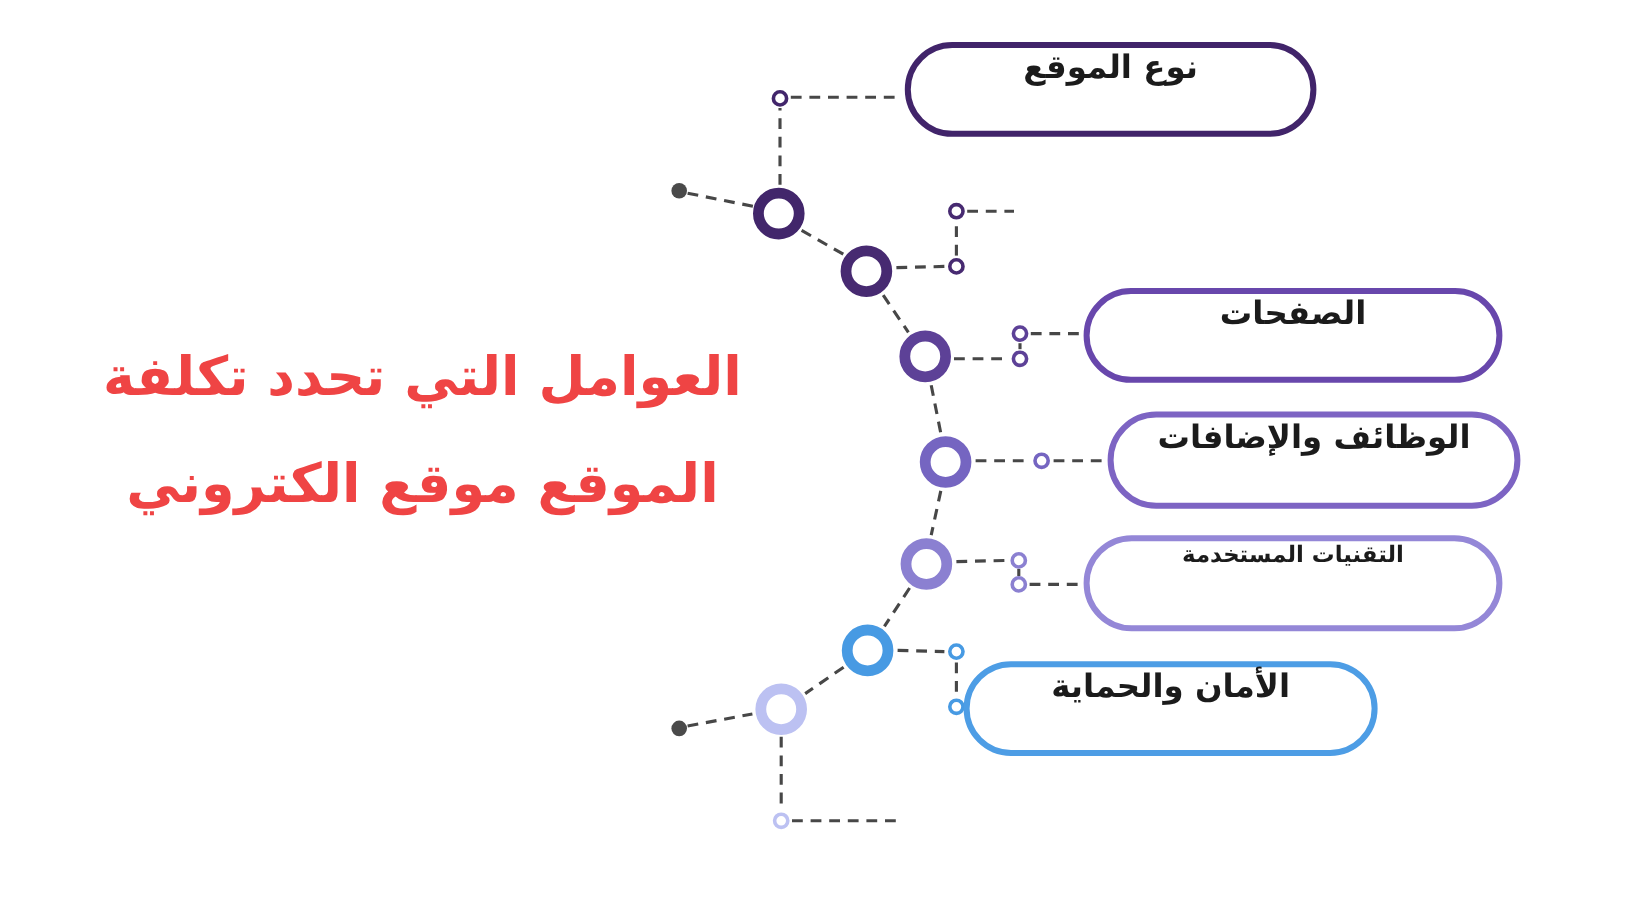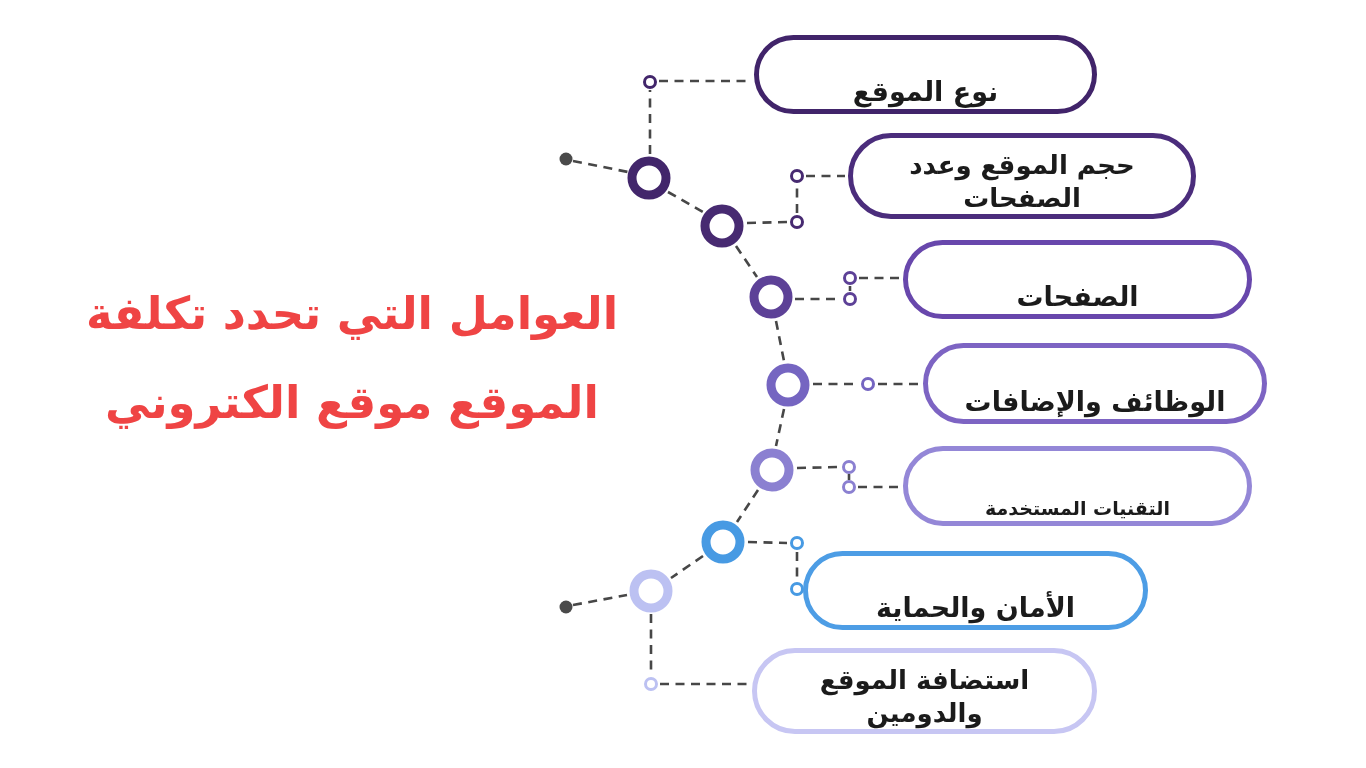--- a/index.html
+++ b/index.html
@@ -38,21 +38,21 @@
   }
   .enddot {
     stroke: none;
   }
   .pill {
     position: absolute;
     border: 5px solid #444;
     border-radius: 46px;
     background: #ffffff;
     display: flex;
-    align-items: flex-end;
+    align-items: flex-start;
     justify-content: center;
     box-sizing: border-box;
     text-align: center;
   }
   .pill-label {
     direction: rtl;
     white-space: pre-line;
     font-weight: 700;
     font-size: 26px;
     line-height: 1.25;
@@ -147,39 +147,31 @@
 
   <div class="main-title" style="color: #ef4444;">
     <div class="title-line first">العوامل التي تحدد تكلفة</div>
     <div class="title-line">الموقع موقع الكتروني</div>
   </div>
 
   <div class="pill" style="left: 754px; top: 35px; width: 343px; height: 79px; border-color: rgb(65, 36, 106);">
     <span class="pill-label" style="font-size:27px;">نوع الموقع</span>
   </div>
 
-  <div class="pill" style="left: 848px; top: 133px; width: 348px; height: 86px; border-color: rgb(75, 45, 124);">
-    <span class="pill-label">حجم الموقع وعدد
-الصفحات</span>
-  </div>
 
   <div class="pill" style="left: 903px; top: 240px; width: 349px; height: 79px; border-color: rgb(104, 71, 172);">
     <span class="pill-label" style="font-size:27px;">الصفحات</span>
   </div>
 
   <div class="pill" style="left: 923px; top: 343px; width: 344px; height: 81px; border-color: rgb(125, 100, 195);">
     <span class="pill-label" style="font-size:27px;">الوظائف والإضافات</span>
   </div>
 
   <div class="pill" style="left: 903px; top: 446px; width: 349px; height: 80px; border-color: rgb(148, 135, 215);">
     <span class="pill-label" style="font-size:19px;">التقنيات المستخدمة</span>
   </div>
 
   <div class="pill" style="left: 803px; top: 551px; width: 345px; height: 79px; border-color: rgb(77, 157, 229);">
     <span class="pill-label" style="font-size:27px;">الأمان والحماية</span>
   </div>
 
-  <div class="pill" style="left: 752px; top: 648px; width: 345px; height: 86px; border-color: rgb(199, 198, 243);">
-    <span class="pill-label">استضافة الموقع
-والدومين</span>
-  </div>
 
 </div>
 
 </body></html>

